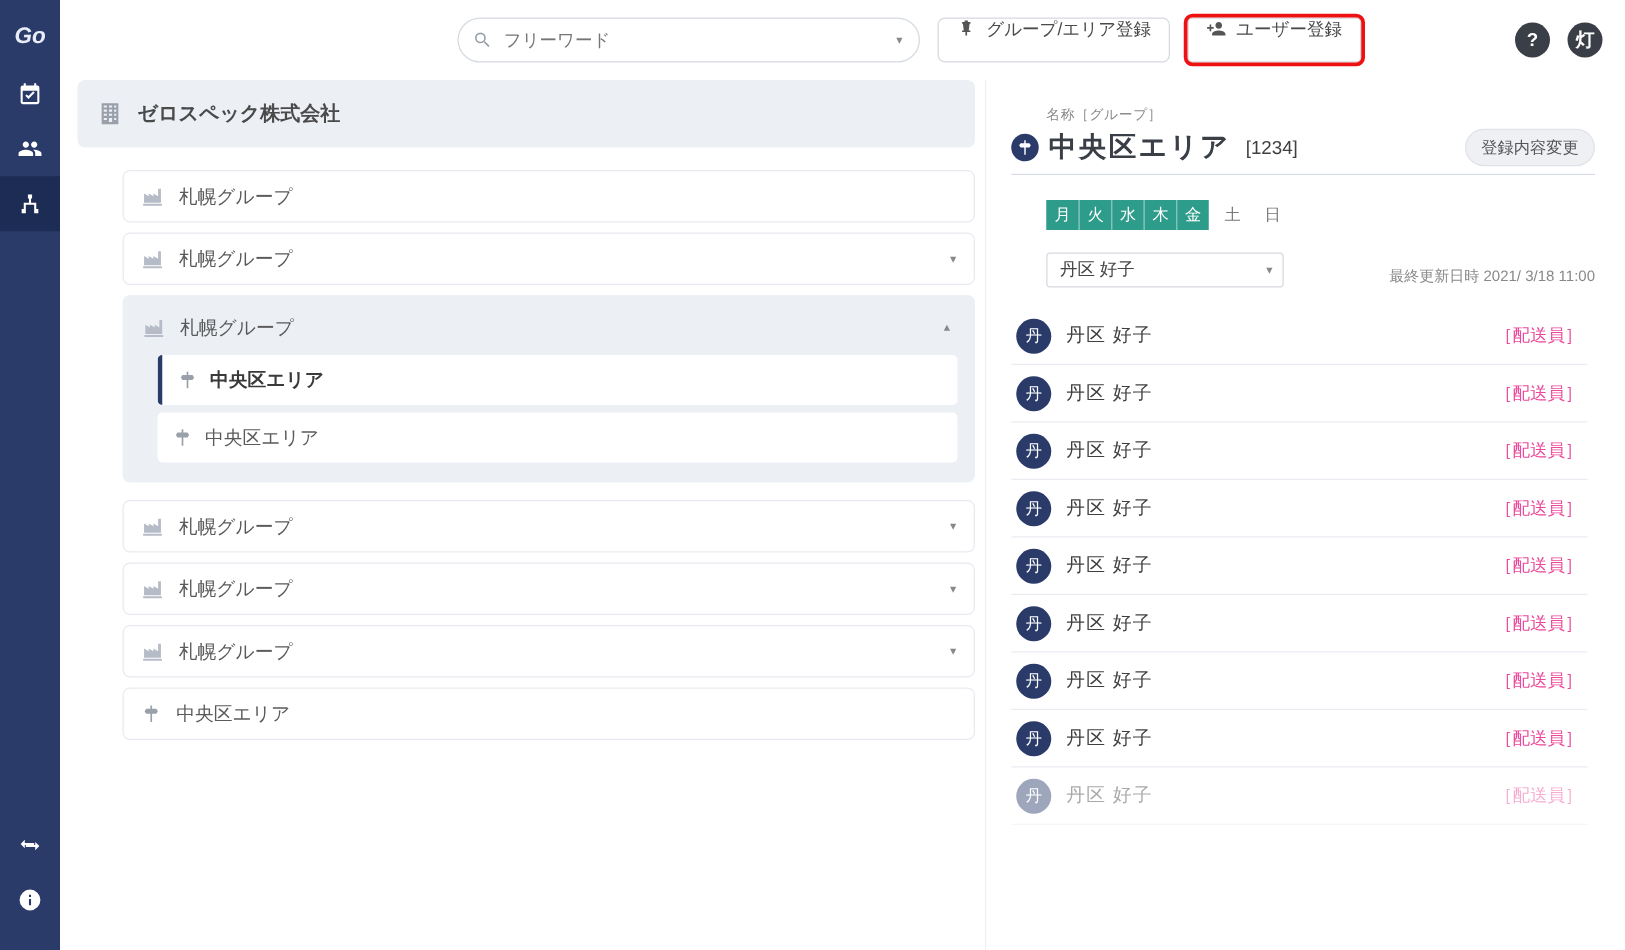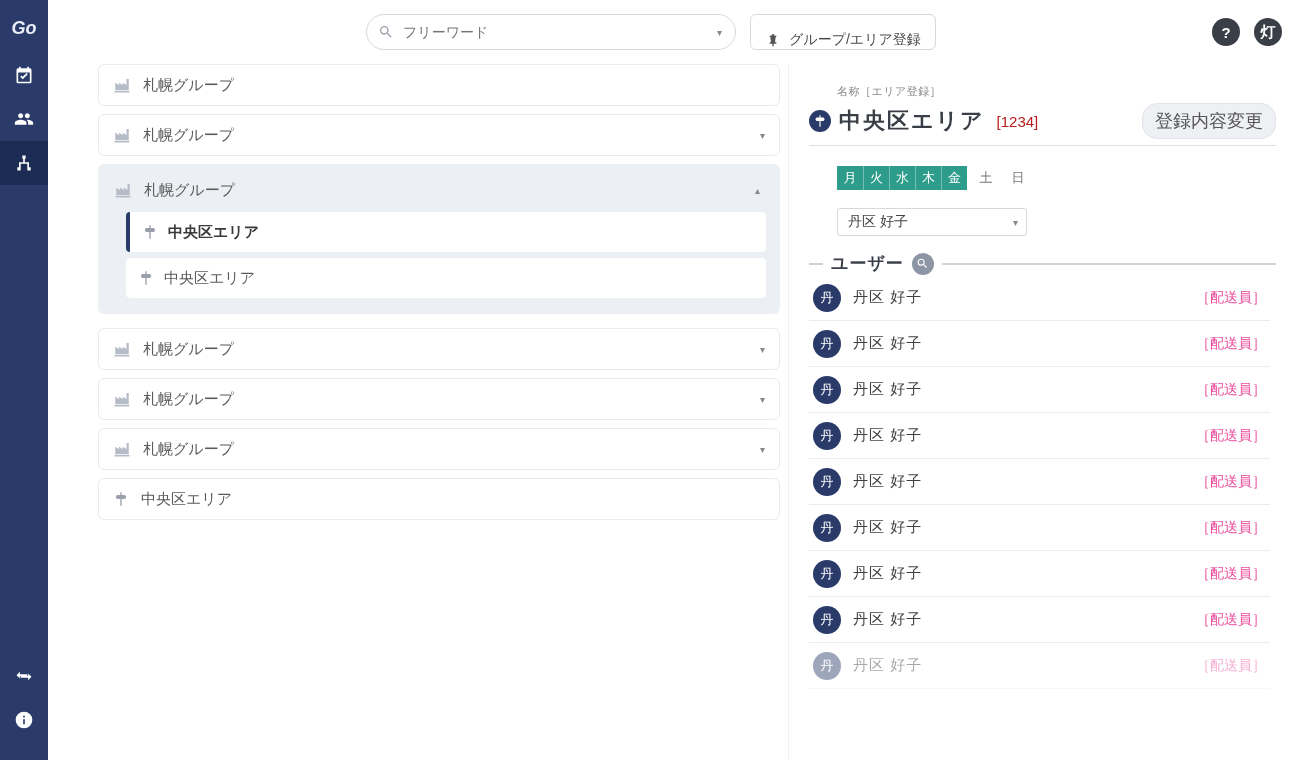--- a/index.html
+++ b/index.html
@@ -14,21 +14,21 @@
   .sidenav .spacer { flex:1; }
   .sidenav svg { fill:#fff; }
 
   
   .main { flex:1; display:flex; flex-direction:column; }
   .topbar { height:64px; display:flex; align-items:center; padding:0 18px; gap:14px; }
   .search-wrap { position:relative; margin-left:300px; }
   .search-input { width:370px; height:36px; border:1px solid #d5d9e0; border-radius:18px; padding:0 34px 0 36px; font-size:14px; color:#555; }
   .search-icon { position:absolute; left:12px; top:50%; transform:translateY(-50%); }
   .search-caret { position:absolute; right:14px; top:50%; transform:translateY(-50%); }
-  .top-btn { height:36px; border:1px solid #d5d9e0; border-radius:6px; background:#fff; padding:0 14px; display:flex; align-items:flex-end; gap:8px; font-size:14px; color:#4a4a4a; cursor:pointer; }
+  .top-btn { height:36px; border:1px solid #d5d9e0; border-radius:6px; background:#fff; padding:0 14px; display:flex; align-items:flex-start; gap:8px; font-size:14px; color:#4a4a4a; cursor:pointer; }
   .top-btn.highlight { outline:3px solid #e11; outline-offset:0; border-radius:4px; }
   .topbar .flex { flex:1; }
   .help-circ, .lamp-circ { width:28px; height:28px; border-radius:50%; background:#3a3f47; color:#fff; display:flex; align-items:center; justify-content:center; font-size:15px; font-weight:bold; cursor:pointer; }
 
   .columns { flex:1; display:flex; overflow:hidden; }
 
   
   .tree-col { width:740px; padding:0 8px 12px 14px; overflow:auto; }
   .company-bar { background:#eceff4; border-radius:6px; height:54px; display:flex; align-items:center; gap:12px; padding:0 16px; font-weight:650; font-size:16px; color:#4a4a4a; margin-bottom:18px; }
   .tree-indent { padding-left:36px;text-align:center; }
@@ -43,22 +43,22 @@
 
   
   .ico { display:inline-flex; }
 
   
   .detail-col { flex:1; padding:20px 24px 12px 20px; border-left:1px solid #eef0f4; overflow:hidden; display:flex; flex-direction:column; }
   .field-label { font-size:11px; color:#888; letter-spacing:0.5px; }
   .title-row { display:flex; align-items:center; gap:8px; border-bottom:1px solid #d9dde5; padding:4px 0 6px; }
   .title-badge { width:22px; height:22px; border-radius:50%; background:#2a3b6a; display:flex; align-items:center; justify-content:center; }
   .title-text { font-size:22px; font-weight:700; color:#3a3f47; letter-spacing:2px; }
-  .title-code { font-size:15px; color:#b91c1c; margin-left:4px; }
-  .chg-btn { margin-left:auto; background:#eef0f4; border:1px solid #e0e3ea; border-radius:15px; padding:5px 12px; font-size:18px; color:#555; cursor:pointer; }
+  .title-code { font-size:15px; color:#404040; margin-left:4px; }
+  .chg-btn { margin-left:auto; background:#eef0f4; border:1px solid #e0e3ea; border-radius:15px; padding:5px 12px; font-size:13px; color:#555; cursor:pointer; }
 
   .sub-block { padding-left:28px; margin-top:16px; }
   .days { display:flex; gap:0; margin-top:4px; }
   .day { width:26px; height:24px; display:flex; align-items:center; justify-content:center; font-size:13px; color:#fff; background:#2e9c8a; }
   .day + .day { border-left:1px solid rgba(255,255,255,0.35); }
   .day.off { background:transparent; color:#777; border:none; margin-left:6px; }
 
   .driver-select { margin-top:4px; width:190px; height:28px; border:1px solid #d5d9e0; border-radius:3px; display:flex; align-items:center; padding:0 10px; font-size:14px; color:#444; position:relative; cursor:pointer; }
   .driver-select .caret { position:absolute; right:8px; font-size:10px; color:#888; }
 
@@ -136,28 +136,44 @@
         <span class="search-caret" style="font-size:10px;color:#888;">▾</span>
       </div>
       <button class="top-btn">
         <span class="ico">
           <svg width="16" height="16" viewBox="0 0 24 24" fill="#555">
               <path d="M14 4V2h-4v2H7v2h1l1 8H7v2h4v4h2v-4h4v-2h-2l1-8h1V4z"></path>
             </svg>
         </span>
         <span>グループ/エリア登録</span>
       </button>
+      <button class="top-btn highlight">
+        <span class="ico">
+          <svg width="16" height="16" viewBox="0 0 24 24" fill="#555">
+              <path d="M15 12c2.21 0 4-1.79 4-4s-1.79-4-4-4-4 1.79-4 4 1.79 4 4 4zm-9-2V7H4v3H1v2h3v3h2v-3h3v-2H6zm9 4c-2.67 0-8 1.34-8 4v2h16v-2c0-2.66-5.33-4-8-4z"></path>
+            </svg>
+        </span>
+        <span>ユーザー登録</span>
+      </button>
       <div class="flex"></div>
       <div class="help-circ">?</div>
       <div class="lamp-circ">灯</div>
     </div>
 
     <div class="columns">
 
       <div class="tree-col">
+        <div class="company-bar">
+          <span class="ico">
+            <svg width="20" height="20" viewBox="0 0 24 24" fill="#9aa0a9">
+                <path d="M4 2h16v20H4V2zm2 2v2h3V4H6zm5 0v2h3V4h-3zm5 0v2h2V4h-2zM6 8v2h3V8H6zm5 0v2h3V8h-3zm5 0v2h2V8h-2zM6 12v2h3v-2H6zm5 0v2h3v-2h-3zm5 0v2h2v-2h-2zM6 16v2h3v-2H6zm5 0v4h3v-4h-3zm5 0v2h2v-2h-2z"></path>
+              </svg>
+          </span>
+          <span>ゼロスペック株式会社</span>
+        </div>
 
         <div class="tree-indent" id="tree-root">
             <div class="group-row">
               <span class="ico">
                 <svg width="18" height="18" viewBox="0 0 24 24" fill="#b6bcc7">
                   <path d="M2 20h20v2H2v-2zm1-1V9l5 3V9l5 3V9l5 3V4h3v15H3z"></path>
                 </svg>
               </span>
               <span>札幌グループ</span>
             </div>
@@ -231,21 +247,21 @@
                 <svg width="16" height="16" viewBox="0 0 24 24" fill="#9aa0a9">
                   <path d="M11 2h2v4h5l2 3-2 3h-5v10h-2V12H6l-2-3 2-3h5V2z"></path>
                 </svg>
               </span>
               <span>中央区エリア</span>
             </div>
           </div>
       </div>
 
       <div class="detail-col">
-        <div style="padding-left:28px;" class="field-label">名称［エリア登録］</div>
+        <div style="padding-left:28px;" class="field-label">名称［グループ］</div>
         <div class="title-row">
           <span class="title-badge">
             <svg width="14" height="14" viewBox="0 0 24 24" fill="#fff">
                 <path d="M11 2h2v4h5l2 3-2 3h-5v10h-2V12H6l-2-3 2-3h5V2z"></path>
               </svg>
           </span>
           <span class="title-text">中央区エリア</span>
           <span class="title-code">[1234]</span>
           <button class="chg-btn">登録内容変更</button>
         </div>
@@ -260,34 +276,29 @@
               <span class="day off">土</span>
               <span class="day off">日</span>
             </div>
 
           <div style="height:14px;"></div>
           <div style="display:flex; align-items:flex-end;">
             <div class="driver-select">
               <span>丹区 好子</span>
               <span class="caret">▾</span>
             </div>
+            <div style="flex:1; text-align:right; font-size:12px; color:#888;">
+              <span>最終更新日時</span>
+              <span> </span>
+              <span>2021/ 3/18 11:00</span>
+            </div>
           </div>
         </div>
 
         <div class="user-section">
-          <div class="user-head">
-            <span class="line-left"></span>
-            <span class="label">ユーザー</span>
-            <span class="search-circ">
-              <svg width="13" height="13" viewBox="0 0 24 24" fill="#fff">
-                  <path d="M15.5 14h-.79l-.28-.27A6.471 6.471 0 0 0 16 9.5 6.5 6.5 0 1 0 9.5 16a6.471 6.471 0 0 0 4.23-1.57l.27.28v.79l5 4.99L20.49 19l-4.99-5zM9.5 14A4.5 4.5 0 1 1 14 9.5 4.5 4.5 0 0 1 9.5 14z"></path>
-                </svg>
-            </span>
-            <span class="line-right"></span>
-          </div>
           <div class="user-list" id="user-list">
               <div class="user-row">
                 <span class="avatar">丹</span>
                 <span class="user-name">丹区 好子</span>
                 <span class="user-role">［配送員］</span>
               </div>
               <div class="user-row">
                 <span class="avatar">丹</span>
                 <span class="user-name">丹区 好子</span>
                 <span class="user-role">［配送員］</span>

